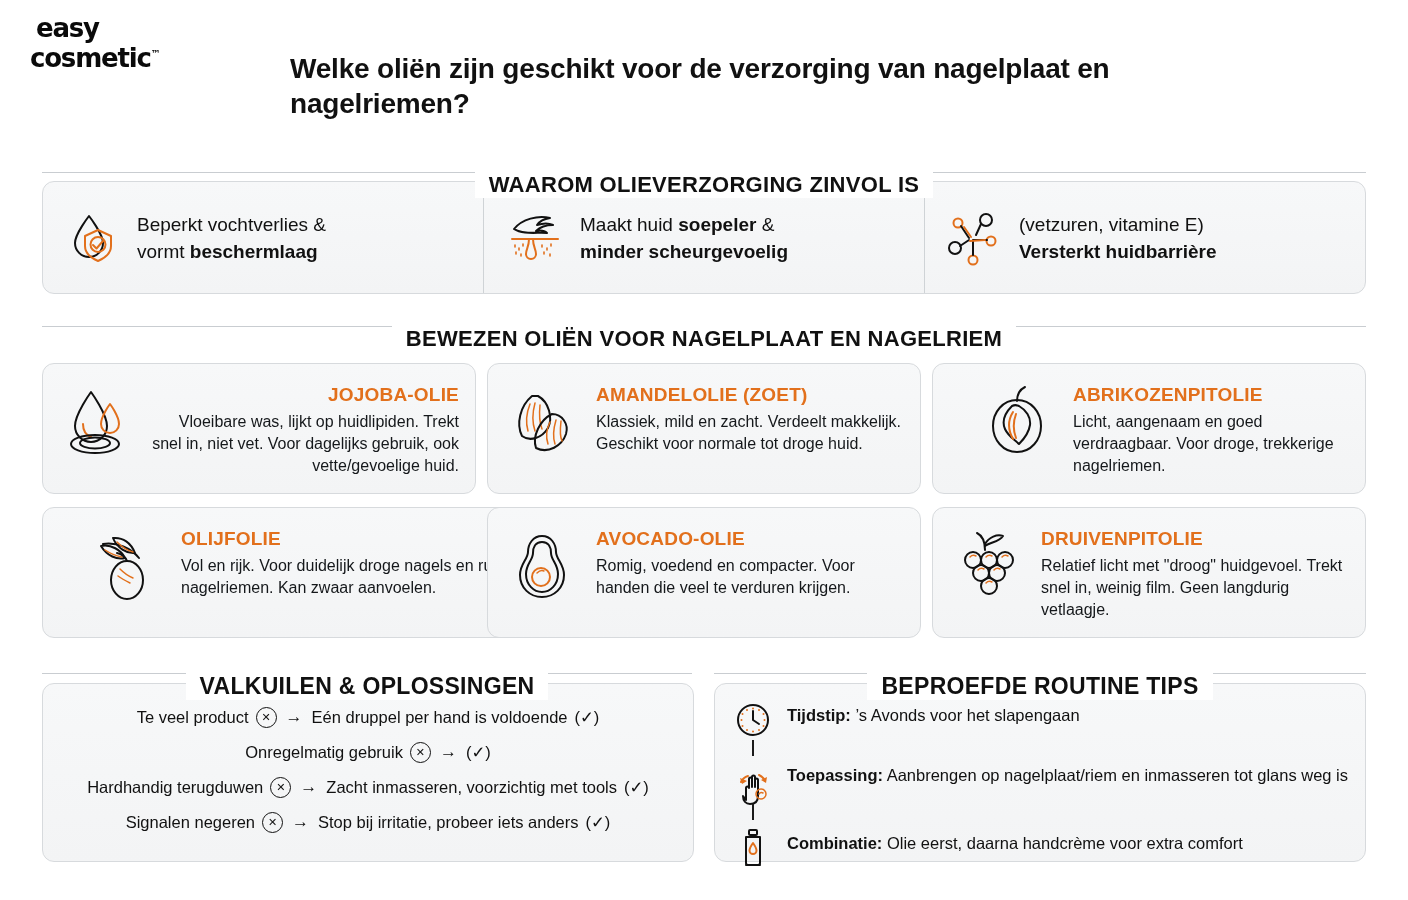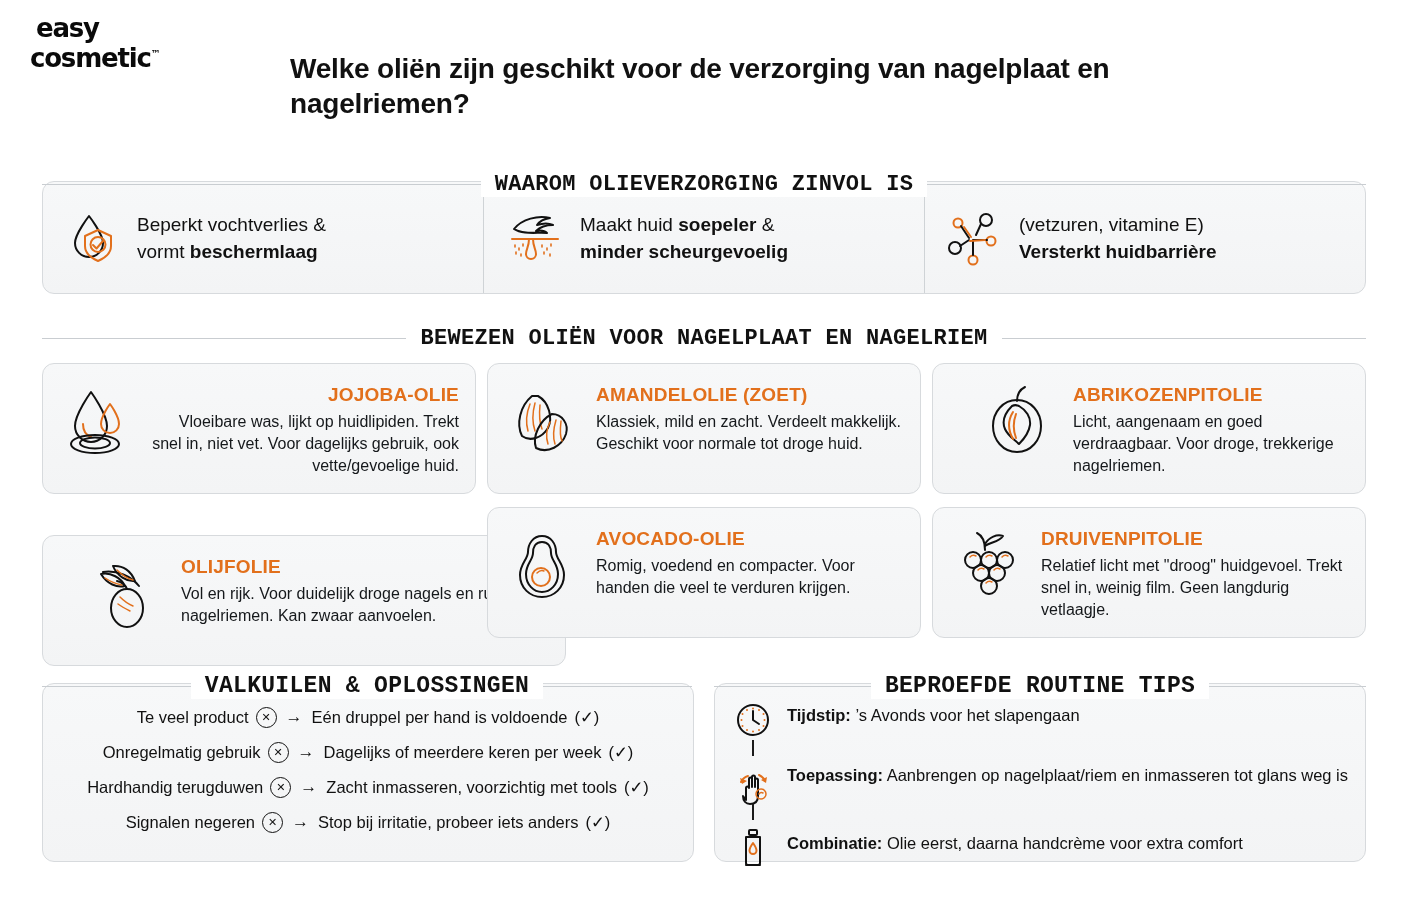--- a/index.html
+++ b/index.html
@@ -25,23 +25,22 @@
   .logo-line.l1{margin-left:6px;}
   .logo-tm{font-size:10px;vertical-align:super;letter-spacing:0;font-weight:700;}
   .page-title{
     font-size:28px;line-height:35px;font-weight:600;color:#111;
     max-width:930px;padding-top:16px;letter-spacing:-0.2px;
   }
 
   
   .sec-head{
     position:absolute;left:42px;right:42px;
-    display:flex;align-items:center;gap:0;
+    display:flex;gap:0;
     z-index:5;
-    font-family:Liberation Mono, monospace;
   }
   .sec-head .rule{flex:1;height:1px;background:#c9cdd1;}
   .sec-head .label{
     font-size:22px;font-weight:800;letter-spacing:.3px;color:#111;
     background:#ffffff;padding:0 14px;white-space:nowrap;
   }
 
   
   .card{
     position:absolute;
@@ -63,21 +62,21 @@
   
   .oil-card{padding:14px 16px;display:flex;gap:14px;align-items:flex-start;}
   .oil-ico{flex:0 0 78px;height:92px;display:flex;align-items:center;justify-content:center;}
   .oil-body{flex:1;padding-top:6px;}
   .oil-title{color:#E2701C;font-weight:800;font-size:19px;letter-spacing:.2px;margin-bottom:5px;}
   .oil-desc{font-size:16px;line-height:22px;color:#15181b;}
 
   #oil-0{left:42px; top:363px;width:434px;height:131px;text-align:right;}
   #oil-1{left:487px;top:363px;width:434px;height:131px;}
   #oil-2{left:932px;top:363px;width:434px;height:131px;padding-left:48px;}
-  #oil-3{left:42px; top:535px;width:524px;height:131px;padding-left:46px;}
+  #oil-3{left:42px; top:507px;width:524px;height:131px;padding-left:46px;}
   #oil-4{left:487px;top:507px;width:434px;height:131px;}
   #oil-5{left:932px;top:507px;width:434px;height:131px;}
 
   
   #pitfalls-box{left:42px;top:683px;width:652px;height:179px;}
   #routine-box{left:714px;top:683px;width:652px;height:179px;}
 
   .pitfall-list{padding:16px 18px 0 18px;display:flex;flex-direction:column;gap:1px;}
   .pitfall-row{
     display:flex;align-items:center;justify-content:center;gap:7px;
@@ -332,21 +331,20 @@
         <span class="circ">✕</span>
         <span class="arrow">→</span>
         <span>Eén druppel per hand is voldoende</span>
         <span class="tickwrap">(<span>✓</span>)</span>
       </div>
 
       <div class="pitfall-row">
         <span class="problem">Onregelmatig gebruik</span>
         <span class="circ">✕</span>
         <span class="arrow">→</span>
-        <span>Dagelijks of meerdere keren per week</span>
         <span class="tickwrap">(<span>✓</span>)</span>
       </div>
 
       <div class="pitfall-row">
         <span class="problem">Hardhandig terugduwen</span>
         <span class="circ">✕</span>
         <span class="arrow">→</span>
         <span>Zacht inmasseren, voorzichtig met tools</span>
         <span class="tickwrap">(<span>✓</span>)</span>
       </div>

